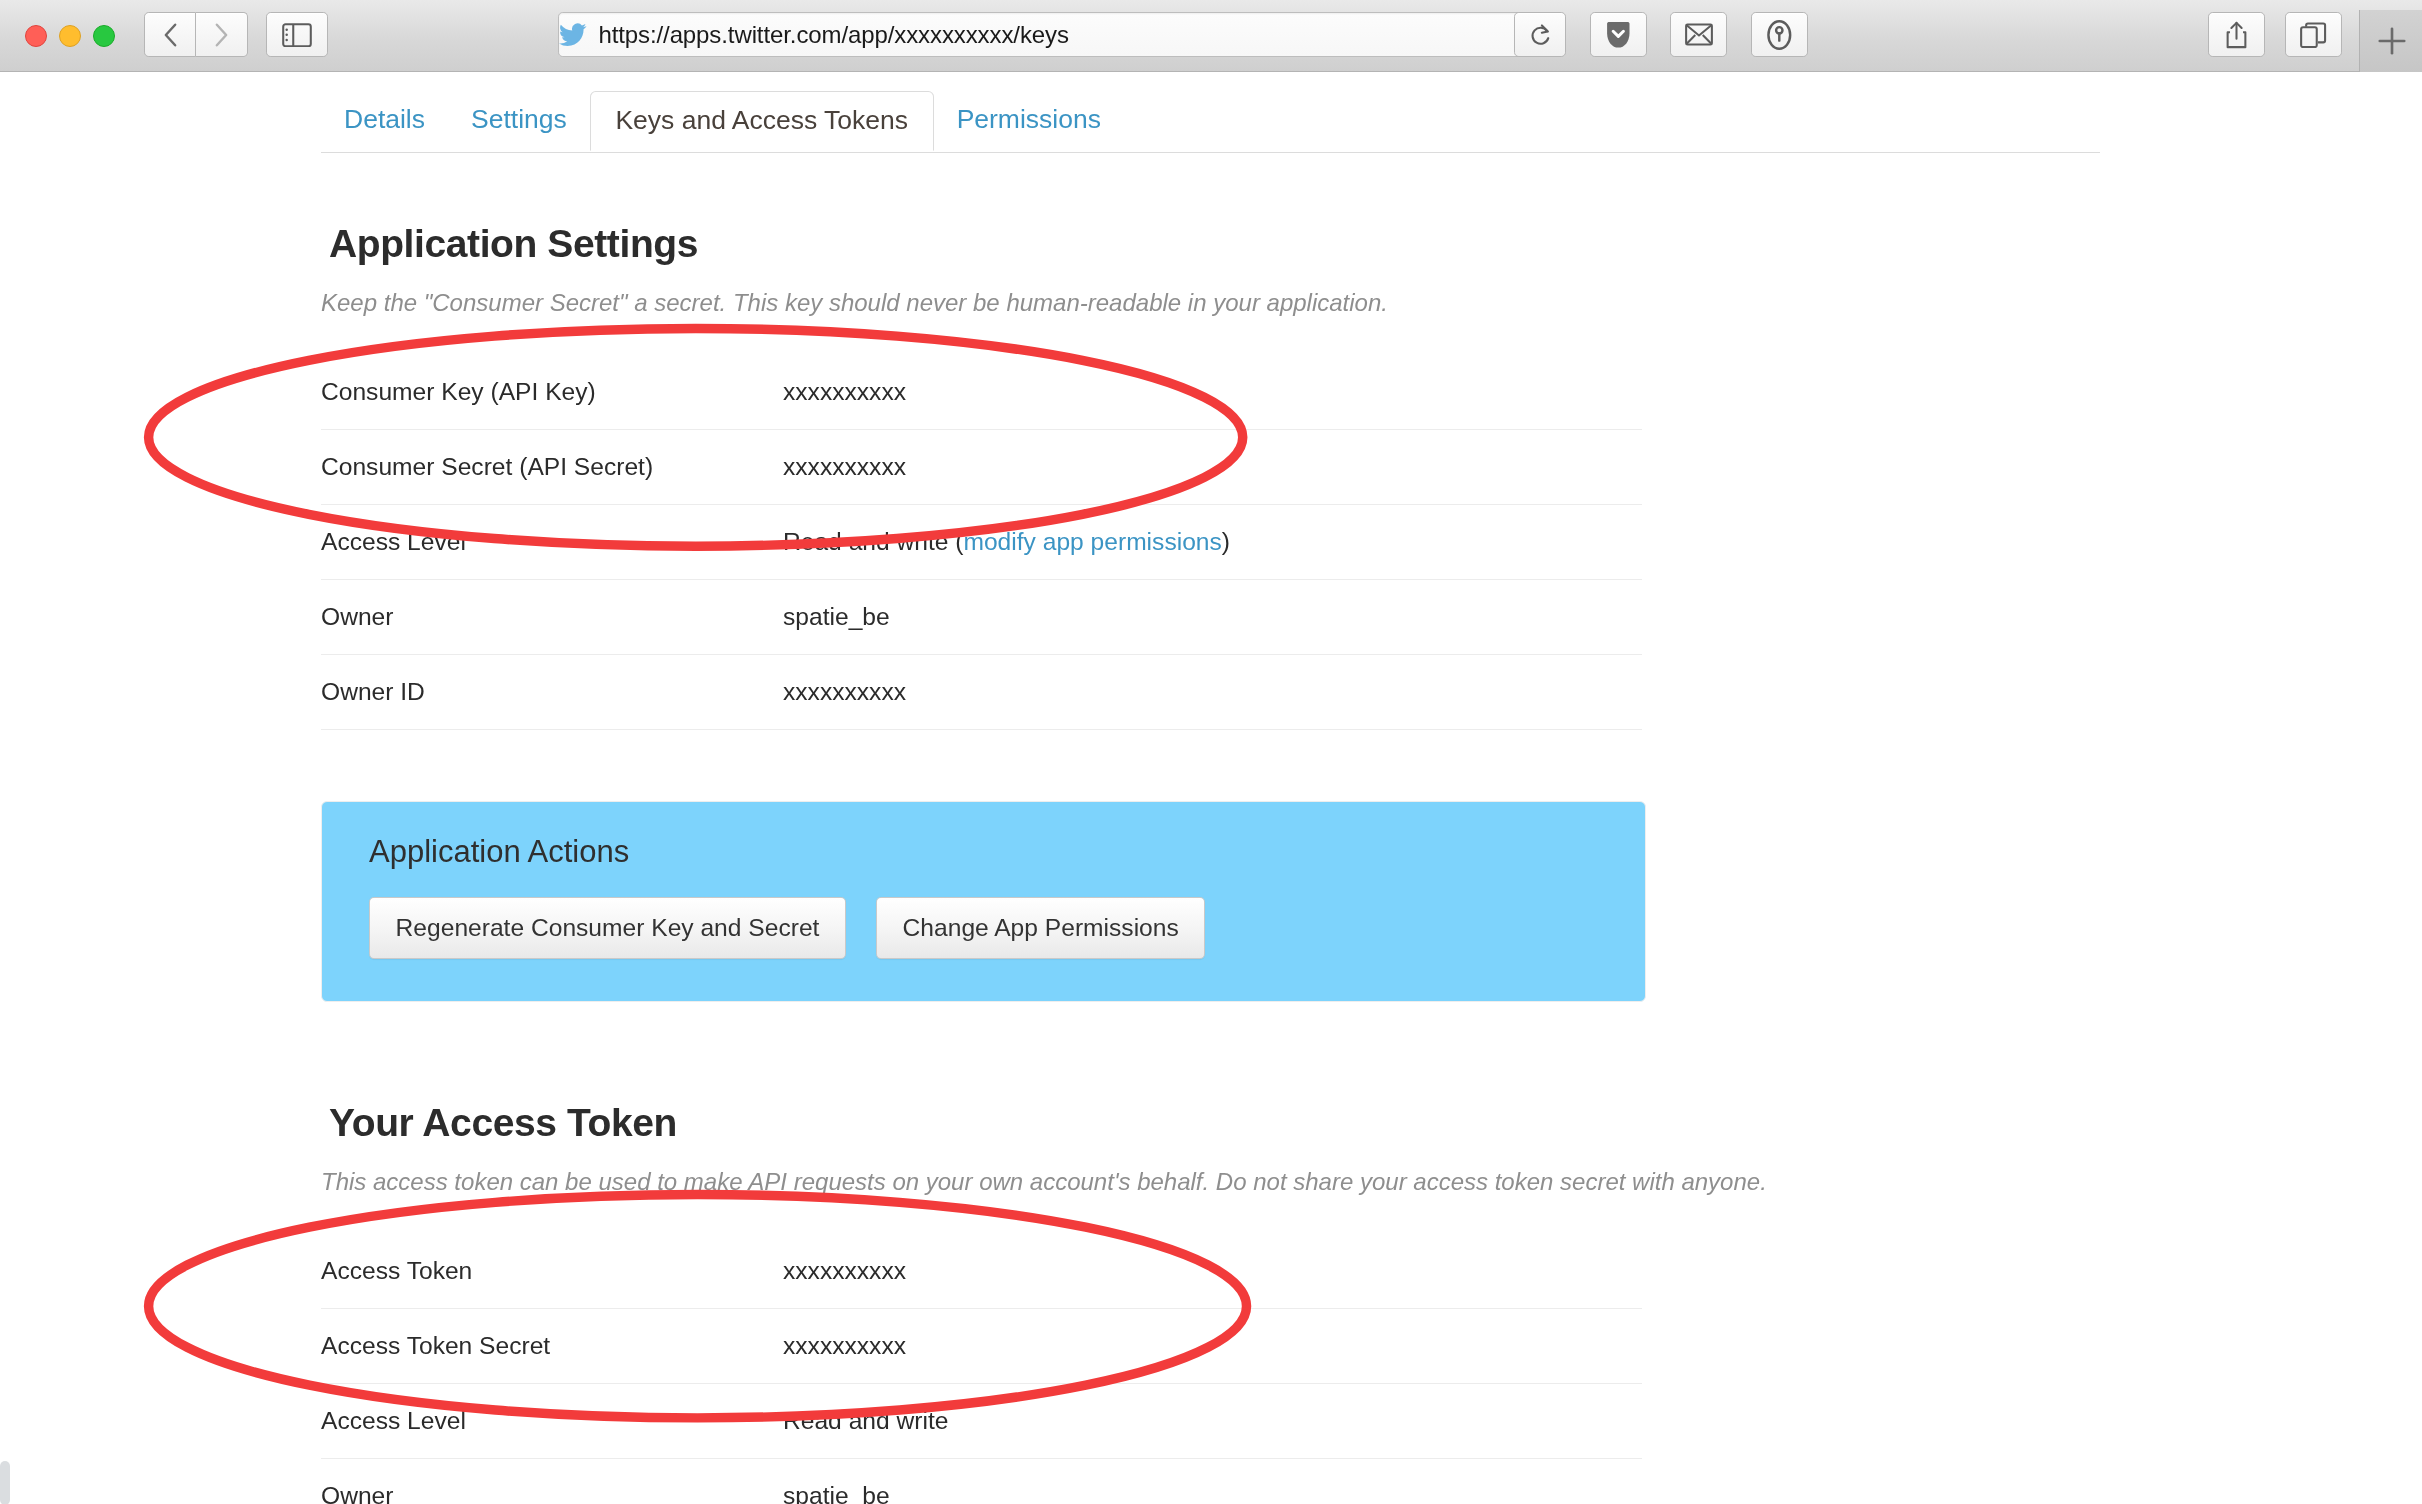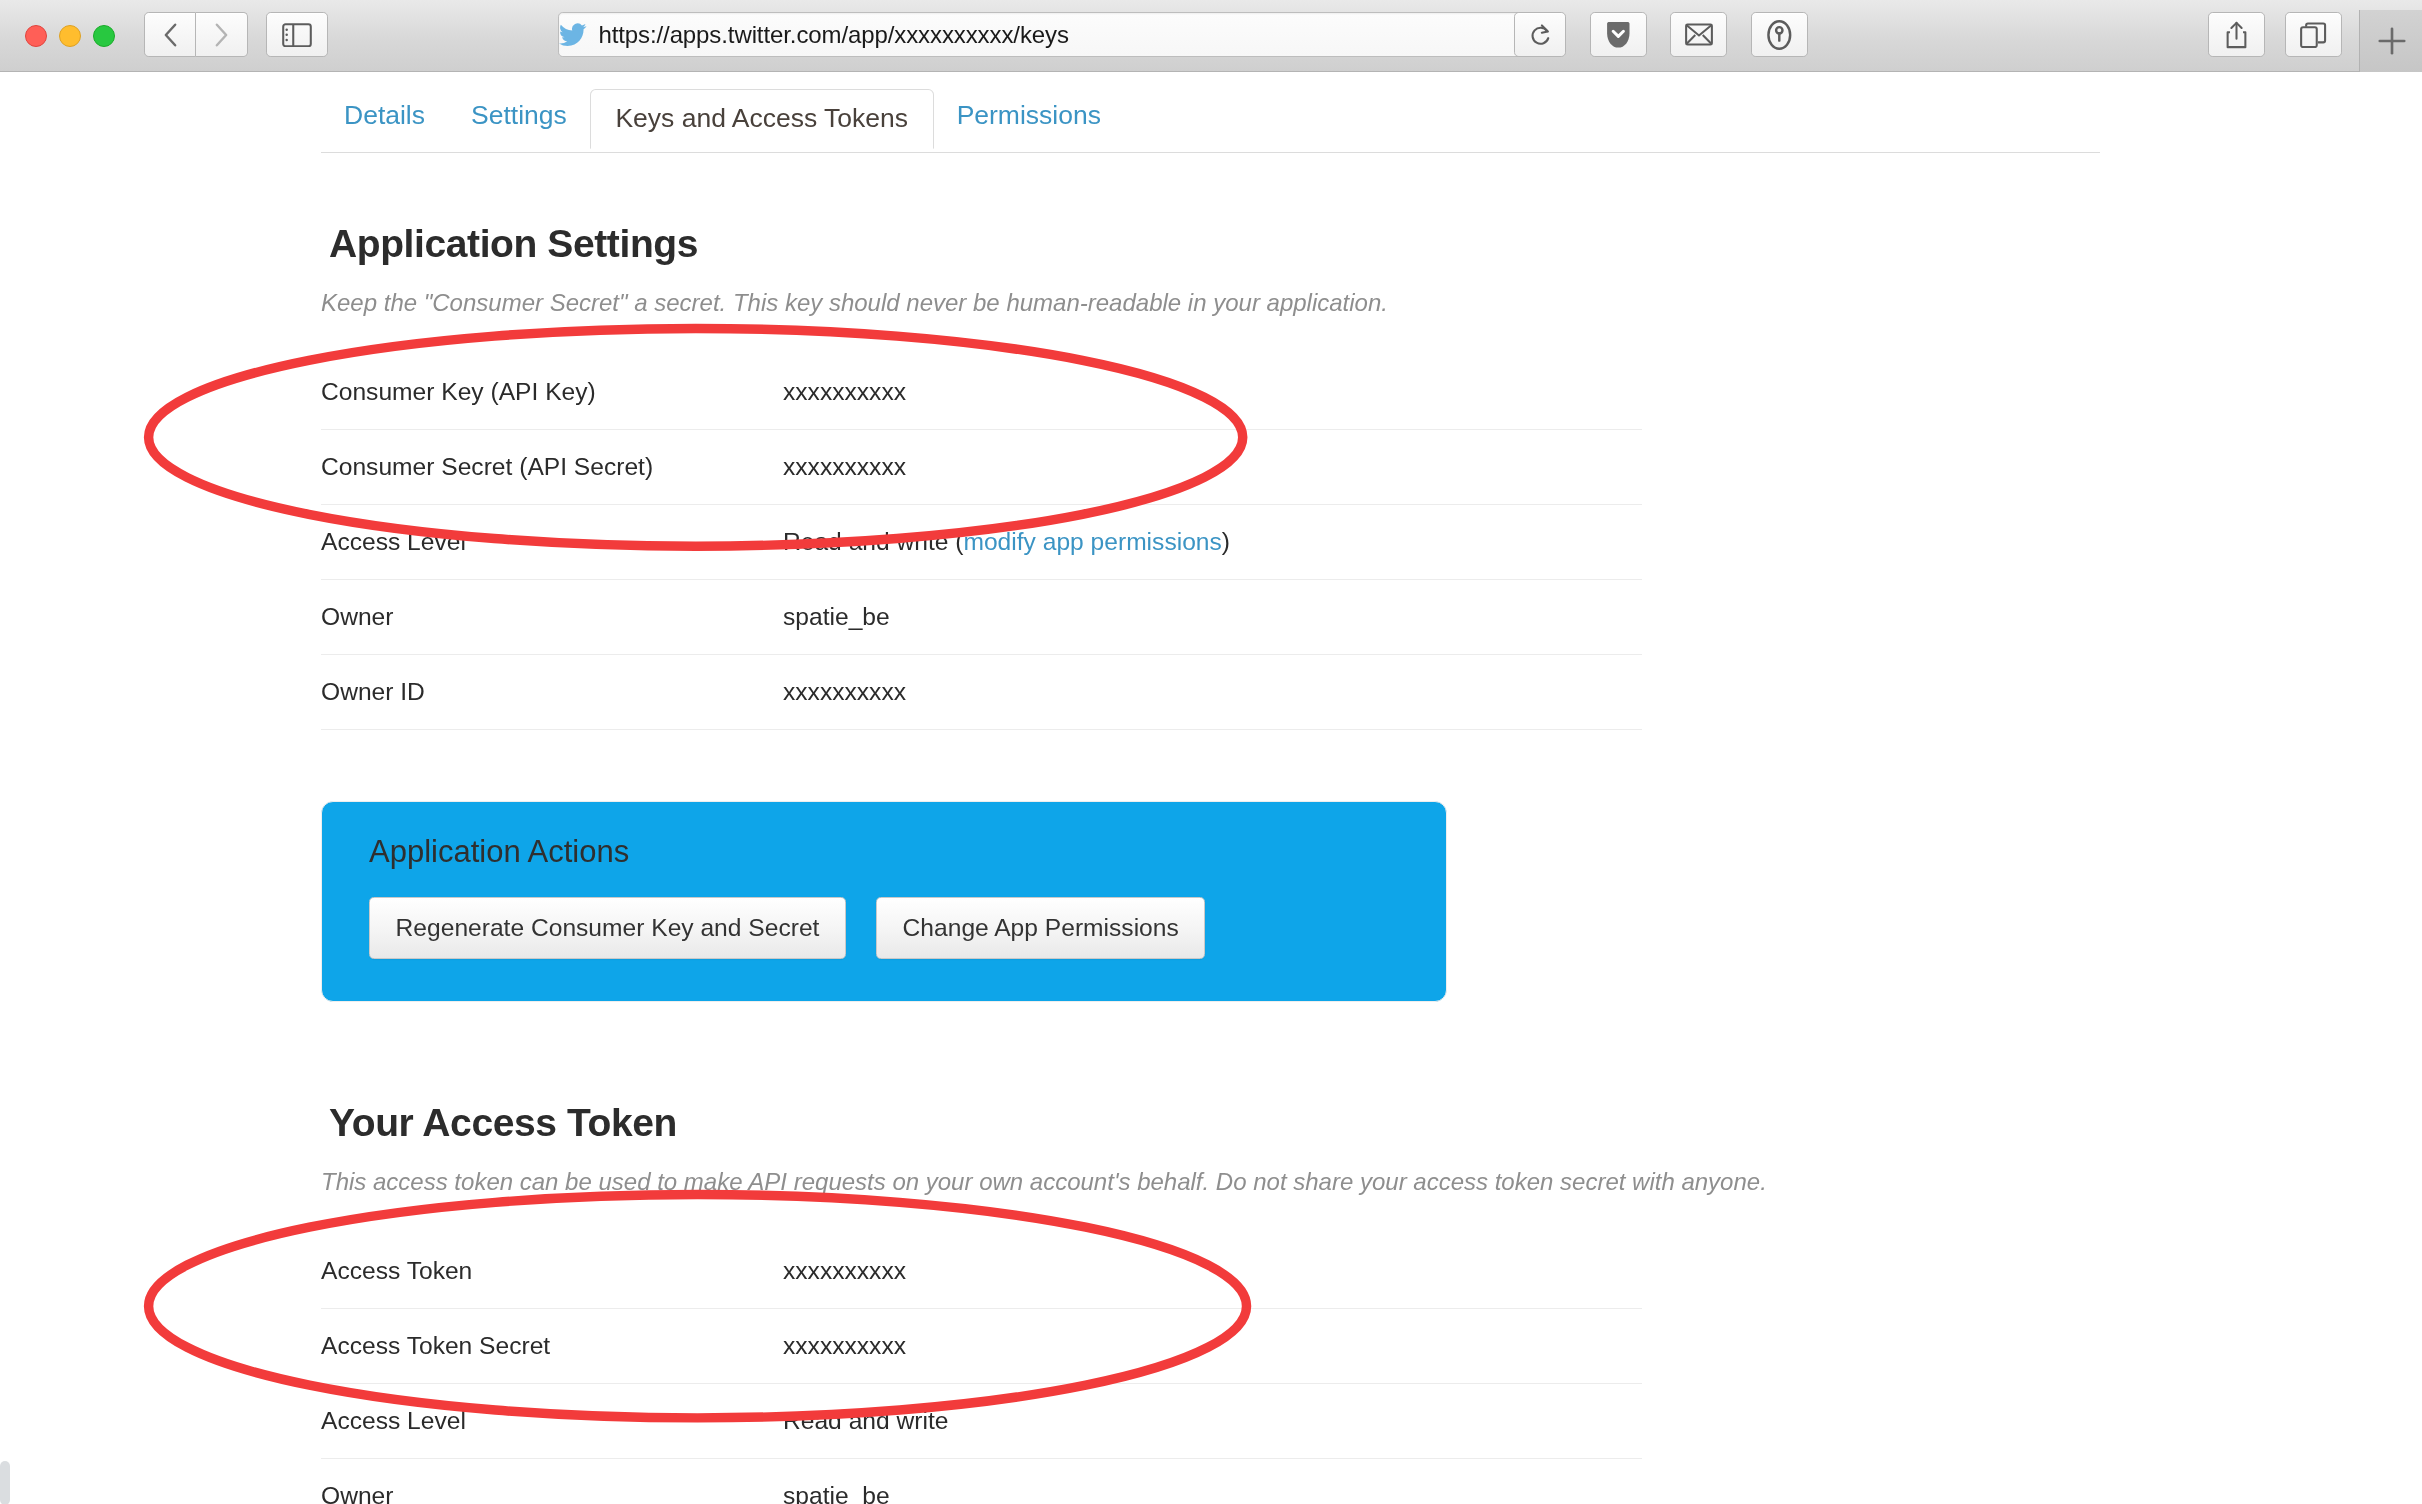--- a/index.html
+++ b/index.html
@@ -137,21 +137,21 @@
     padding-top: 17px;
   }
 
   
   .tabstrip {
     position: relative;
     height: 63px;
     width: 1779px;
     border-bottom: 0.9px solid #dcdcdc;
     display: flex;
-    align-items: flex-start;
+    align-items: center;
   }
   .tab {
     font-size: 26.5px;
     color: #3b94c4;
     padding: 13.2px 23px 15px 23px;
     line-height: 1;
     box-sizing: border-box;
     white-space: nowrap;
     cursor: pointer;
   }
@@ -192,24 +192,24 @@
     color: #2b2b2b;
     padding: 23px 0 23px 0;
     vertical-align: top;
   }
   .kv-key { width: 462px; }
   .kv-val { color: #2b2b2b; }
   .kv-val a { color: #3b94c4; text-decoration: none; }
 
   
   .actions-panel {
-    width: 1126px;
-    background: #0ea5e9;
+    width: 1325px;
+    background: #7dd3fc;
     border: 0.9px solid #eeeeee;
-    border-radius: 12px;
+    border-radius: 6px;
     box-sizing: border-box;
     padding: 32px 47px 42px 47px;
   }
   .actions-title {
     font-size: 31px;
     color: #2f2f2f;
     margin: 0 0 26.5px 0;
     font-weight: normal;
   }
   .action-btns { display: flex; gap: 30px; }

